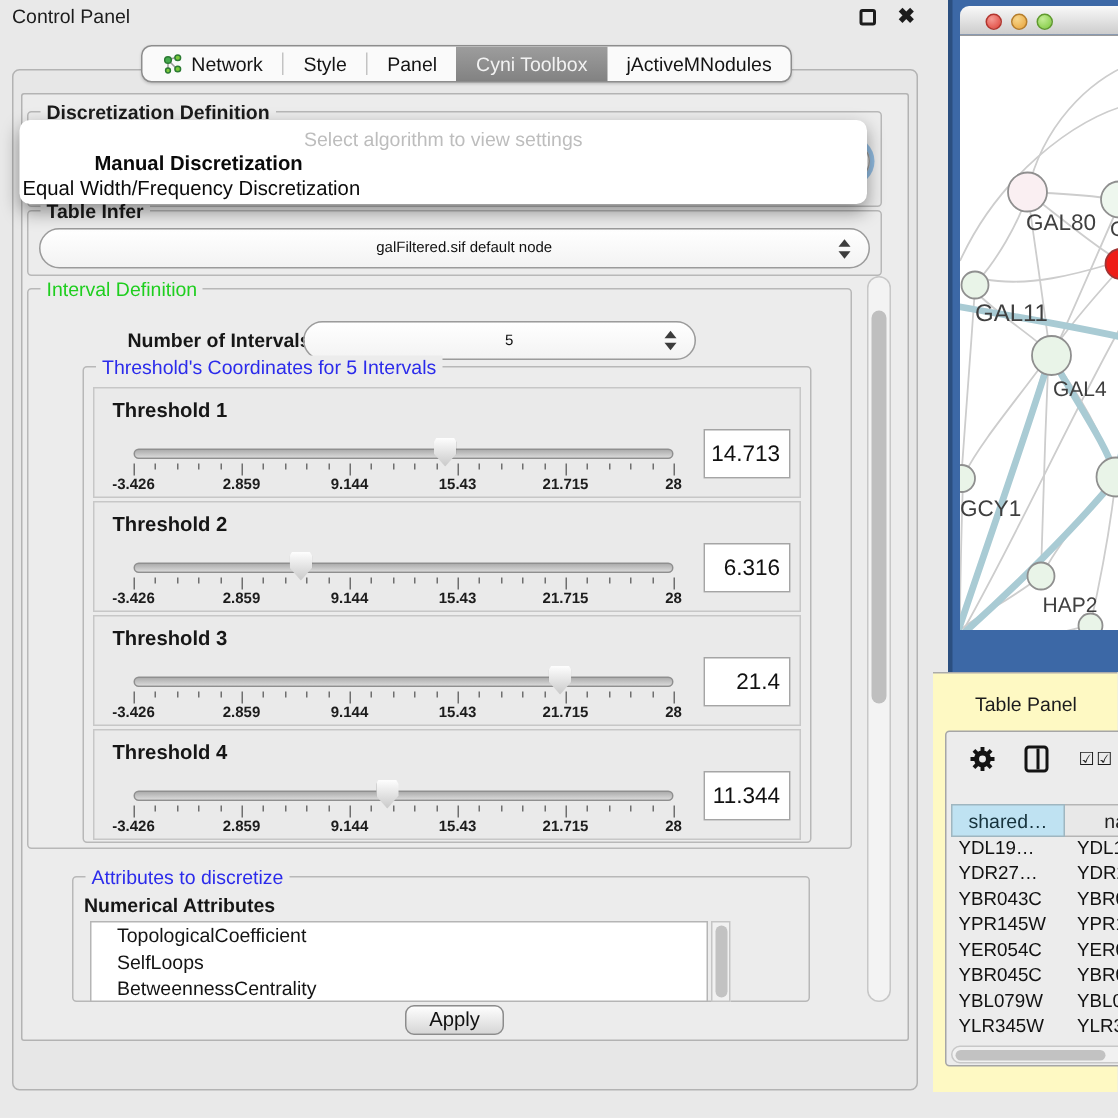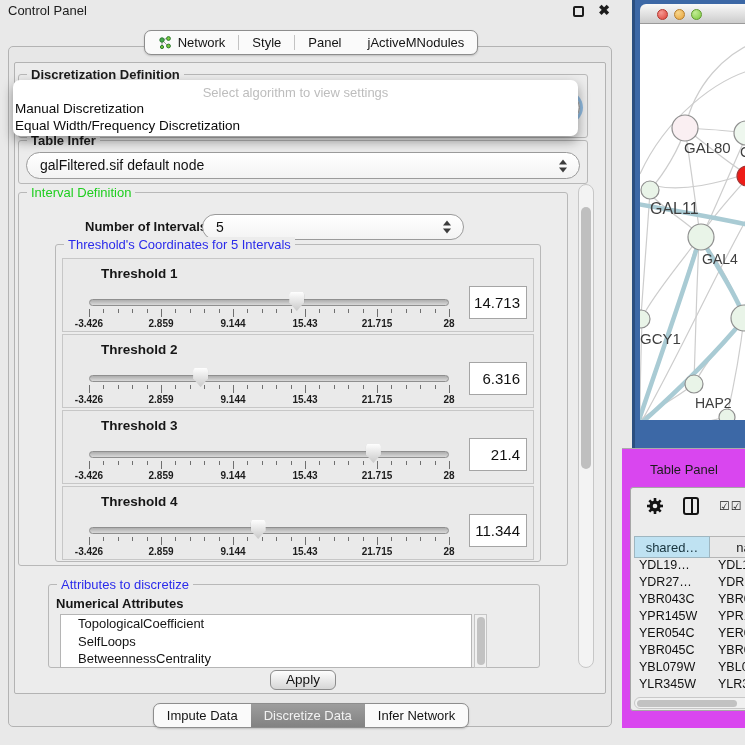--- a/index.html
+++ b/index.html
@@ -23,40 +23,40 @@
 
   .outer-pane { position:absolute; left:8px; top:46px; width:604px; height:681px; background:#e7e7e7; border:1px solid #b3b3b3; border-radius:5px; }
   .inner-panel { position:absolute; left:14px; top:62px; width:592px; height:632px; background:#ececec; border:1px solid #b3b3b3; border-radius:2px; }
 
   .group { position:absolute; border:1px solid #b8b8b8; border-radius:3px; }
   .gtitle { position:absolute; top:-8px; left:8px; background:#ececec; padding:0 4px; font-size:13px; white-space:nowrap; }
   .t-black { font-weight:bold; color:#1b1b1b; }
   .t-green { color:#1fce1f; }
   .t-blue  { color:#2b2beb; }
 
-  .combo { position:absolute; background:linear-gradient(#ffffff,#f3f3f3); border:1px solid #9b9b9b; border-radius:14px; font-size:14px; color:#111; }
+  .combo { position:absolute; background:linear-gradient(#ffffff,#f3f3f3); border:1px solid #9b9b9b; border-radius:14px; font-size:10px; color:#111;text-align:center; }
   .combo .val { display:block; padding-left:13px; line-height:25px; white-space:nowrap; overflow:hidden; }
   .focusring { box-shadow:0 0 0 3px rgba(96,160,216,.65); }
   .spin { position:absolute; right:11px; top:50%; transform:translateY(-50%); width:9px; height:15px; }
   .spin i { position:absolute; left:0; width:0; height:0; border-left:4.5px solid transparent; border-right:4.5px solid transparent; }
   .spin .up { top:1px; border-bottom:5px solid #3c3c3c; }
   .spin .dn { bottom:1px; border-top:5px solid #3c3c3c; }
 
   .popup { position:absolute; left:13px; top:80px; width:565px; height:56px; background:#ffffff; border-radius:7px; box-shadow:0 5px 12px rgba(0,0,0,.4); z-index:6; }
   .popup .prompt { position:absolute; left:0; top:5px; width:100%; text-align:center; font-size:13px; color:#bdbdbd; }
   .popup .opt { position:absolute; left:2px; font-size:13.5px; color:#0a0a0a; white-space:nowrap; }
-  .popup .opt.sel { font-weight:normal; }
+  .popup .opt.sel { font-weight:bold;margin-left:48px; }
 
   .vscroll { position:absolute; left:578px; top:184px; width:16px; height:484px; background:#f3f3f3; border:1px solid #c7c7c7; border-radius:8px; }
   .vscroll .thumb { position:absolute; left:2px; width:10px; border-radius:5px; background:#bfbfbf; top:22px; height:262px; }
 
   .lbl-bold { position:absolute; font-size:13px; font-weight:bold; color:#161616; white-space:nowrap; }
 
   .thr { width:472px; height:74px; margin-bottom:2px; background:#eaeaea; border:1px solid #c7c7c7; position:relative; }
-  .thr-label { position:absolute; left:12px; top:7px; font-size:13.5px; font-weight:bold; color:#161616;margin-left:26px; }
+  .thr-label { position:absolute; left:12px; top:7px; font-size:13.5px; font-weight:bold; color:#161616; }
   .sl { position:absolute; left:26px; top:0; width:360px; height:74px; }
   .sl-track { position:absolute; left:0; top:40px; width:360px; height:7px; border:1px solid #8f8f8f; border-radius:4px; background:linear-gradient(#adadad,#d9d9d9); }
   .sl-thumb { position:absolute; top:33px; width:15px; height:19px; background:linear-gradient(#fefefe,#c9c9c9); clip-path:polygon(10% 0,90% 0,100% 14%,100% 55%,50% 100%,0 55%,0 14%); filter:drop-shadow(0 0 1px #777); }
   .sl-ticks { position:absolute; left:0; top:50px; width:360px; height:9px; }
   .sl-ticks i { position:absolute; top:0; width:1px; background:#6f6f6f; }
   .sl-ticks i.mi { height:4px; }
   .sl-ticks i.ma { height:8px; }
   .sl-labels { position:absolute; left:0; top:59px; width:360px; height:12px; }
   .tlab { position:absolute; transform:translateX(-50%); font-size:10px; font-weight:bold; color:#1c1c1c; white-space:nowrap; }
   .thr-val { position:absolute; left:406px; top:27px; width:58px; height:33px; border:1px solid #a5a5a5; background:#fff; font-family:inherit; font-size:15px; color:#111; text-align:right; padding-right:6px; }
@@ -71,21 +71,21 @@
   
   .netwin { position:absolute; left:622px; top:0; width:123px; height:448px; background:#3c68a6; box-shadow:inset 3px 0 0 #2b4f80;margin-left:10px; }
   .net-titlebar { position:absolute; left:8px; top:4px; width:115px; height:20px; background:linear-gradient(#f9f9f9,#cccccc); border-radius:6px 0 0 0; border-bottom:1px solid #9a9a9a; }
   .tl { position:absolute; top:4.5px; width:11px; height:11px; border-radius:50%; }
   .tl-red    { left:17px; background:radial-gradient(circle at 35% 30%,#f59a93,#dd4138); border:1px solid #b2352e; }
   .tl-yellow { left:34px; background:radial-gradient(circle at 35% 30%,#f7d68c,#e7a23a); border:1px solid #b57d2c; }
   .tl-green  { left:51px; background:radial-gradient(circle at 35% 30%,#c3ec96,#7cc83c); border:1px solid #5f9a2e; }
   .net-canvas { position:absolute; left:8px; top:24px; width:115px; height:396px; background:#ffffff; overflow:hidden; }
 
   
-  .tp-region { position:absolute; left:622px; top:448px; width:123px; height:280px; background:#d946ef; border-top:1px solid #ababab; }
+  .tp-region { position:absolute; left:622px; top:448px; width:123px; height:280px; background:#fef9c3; border-top:1px solid #ababab; }
   .tp-title { position:absolute; left:28px; top:13px; font-size:13px; color:#1c1c1c; }
   .tpw { position:absolute; left:8px; top:38px; width:135px; height:224px; background:#ececec; border:1px solid #a6a6a6; border-radius:3px; }
   .gear-icon { position:absolute; left:14px; top:8px; }
   .col-icon { position:absolute; left:52px; top:9px; width:16px; height:18px; border:2px solid #141414; border-radius:3px; }
   .col-icon::after { content:""; position:absolute; left:5.5px; top:0; width:2px; height:14px; background:#141414; }
   .chk-icons { position:absolute; left:88px; top:11px; font-size:12px; color:#1a1a1a; letter-spacing:1px; }
   .tp-head { position:absolute; left:3px; top:48px; height:22px; display:flex; }
   .hc { height:22px; font-size:13px; color:#16323c; text-align:center; line-height:21px; border:1px solid #9fb6c0; }
   .hc1 { width:76px; background:#bfe2f2; }
   .hc2 { width:86px; background:#e8e8e8; border-left:none; border-color:#b5b5b5; color:#222; }
@@ -119,20 +119,23 @@
         </svg>
         <span>Network</span>
       </span>
       <span class="tabdiv"></span>
       <span class="tabseg">
           <span>Style</span>
         </span>
       <span class="tabdiv"></span>
       <span class="tabseg">
           <span>Panel</span>
+        </span>
+      <span class="tabseg sel">
+          <span>Cyni Toolbox</span>
         </span>
       <span class="tabseg">
           <span>jActiveMNodules</span>
         </span>
     </span>
   </div>
 
   <div class="outer-pane"></div>
   <div class="inner-panel"></div>
 
@@ -364,33 +367,20 @@
       <div class="litem">TopologicalCoefficient</div>
       <div class="litem">SelfLoops</div>
       <div class="litem">BetweennessCentrality</div>
     </div>
   <div class="attr-scroll">
       <div class="thumb"></div>
     </div>
 
   <div class="apply-btn">Apply</div>
 
-  <div class="tabrow bottom">
-    <span class="tabgroup">
-      <span class="tabseg">
-          <span>Impute Data</span>
-        </span>
-      <span class="tabseg sel">
-          <span>Discretize Data</span>
-        </span>
-      <span class="tabseg">
-          <span>Infer Network</span>
-        </span>
-    </span>
-  </div>
 
   <div class="popup">
     <span class="prompt">Select algorithm to view settings</span>
     <span class="opt sel" style="top:21px;">Manual Discretization</span>
     <span class="opt" style="top:38px;">Equal Width/Frequency Discretization</span>
   </div>
 </div>
 
 <div class="netwin">
   <div class="net-titlebar">

